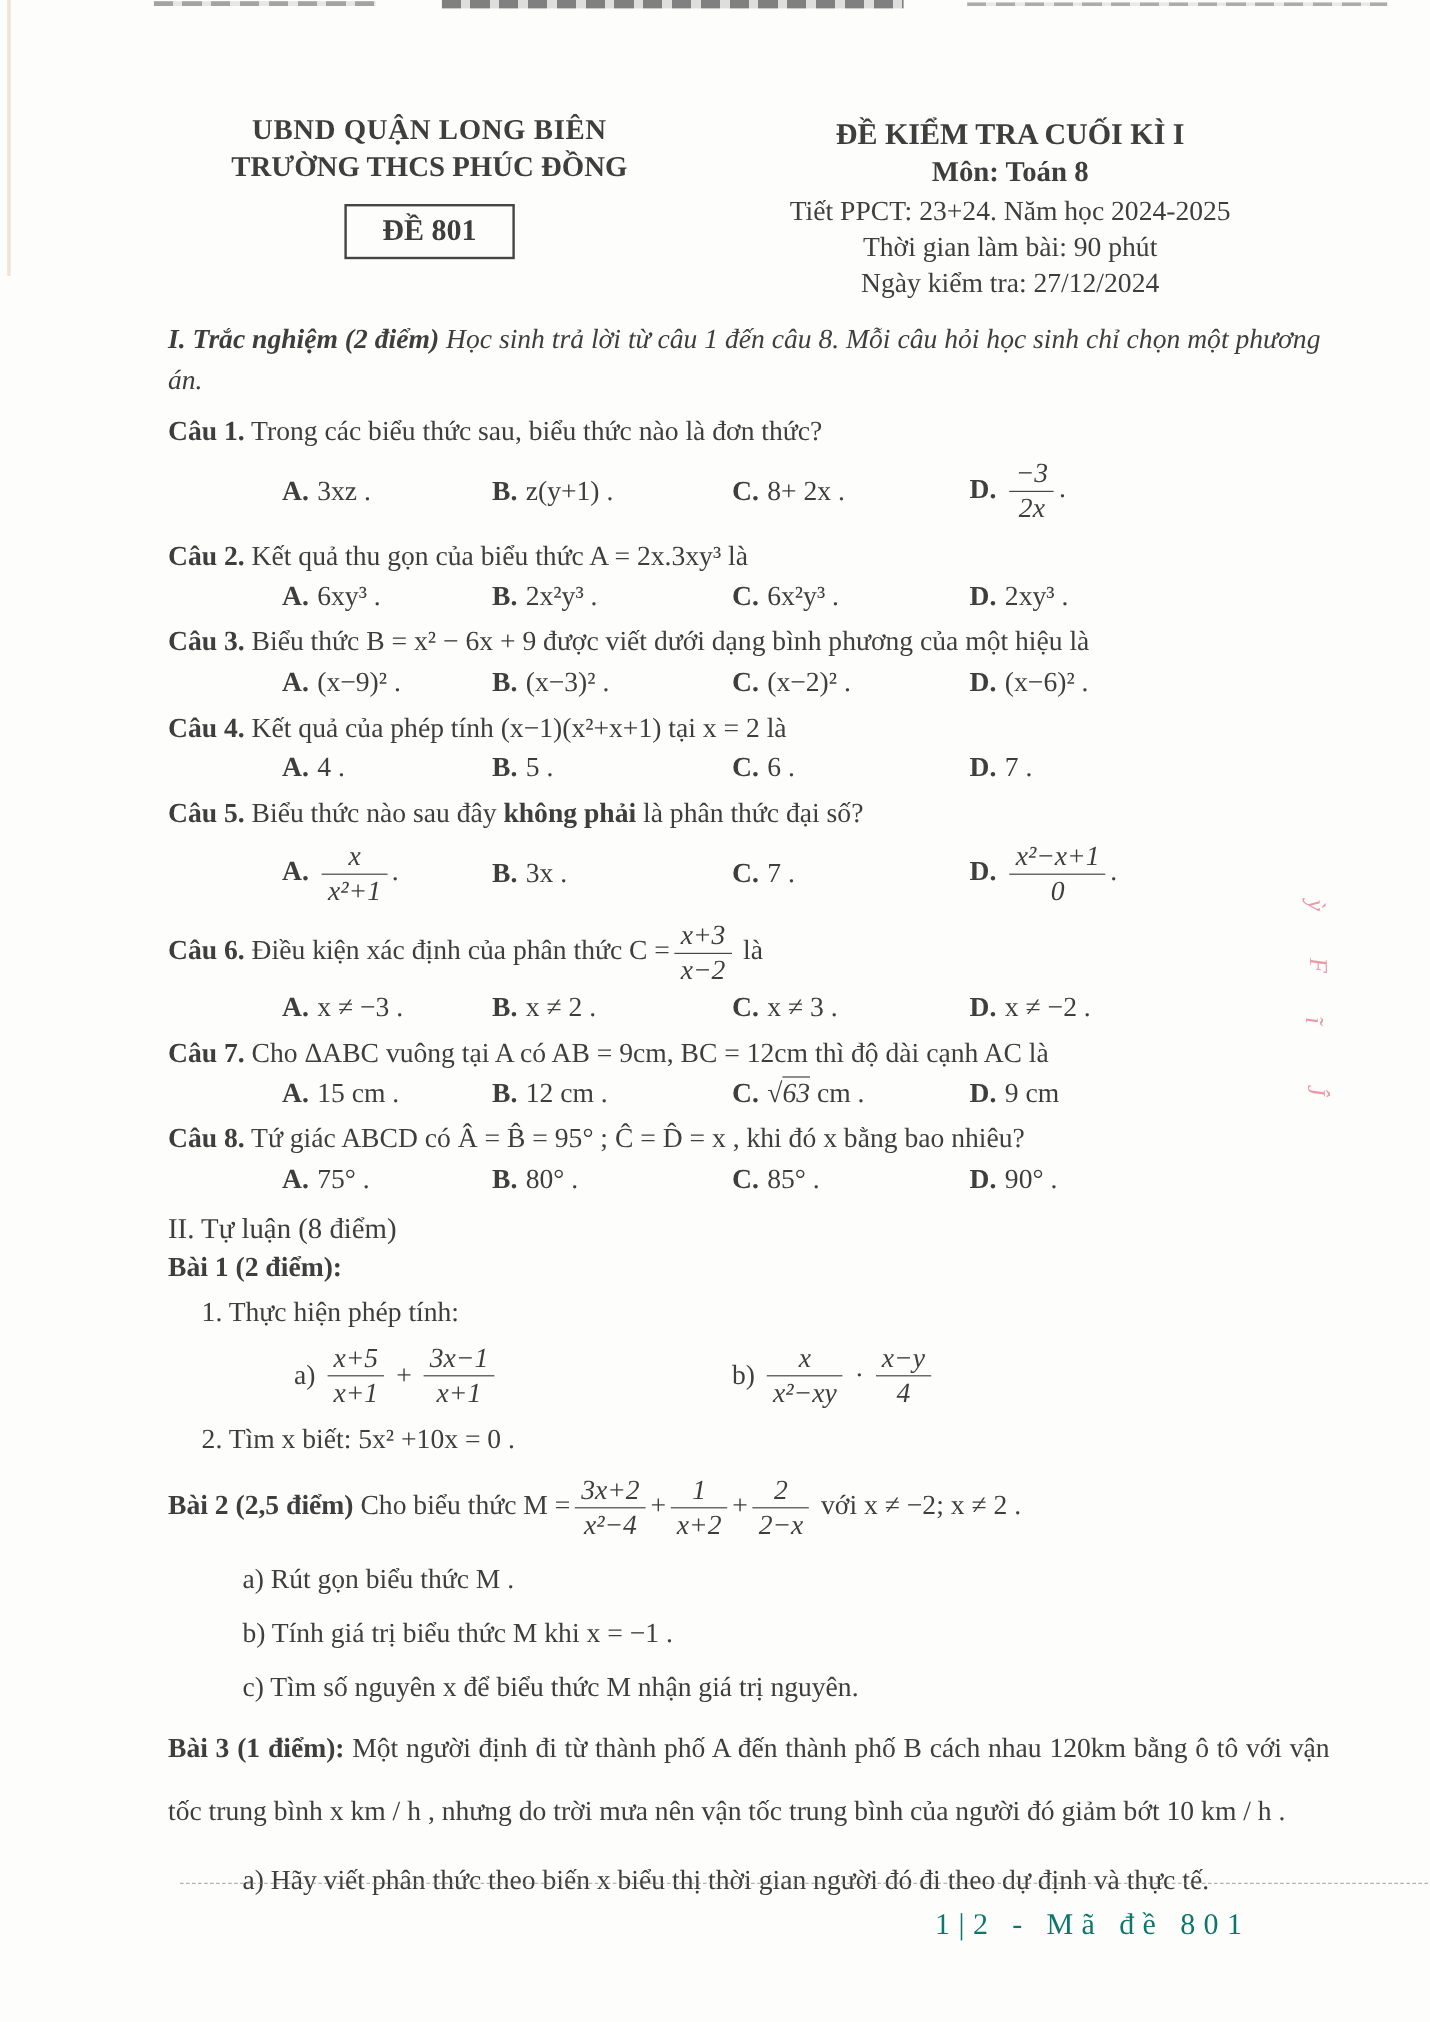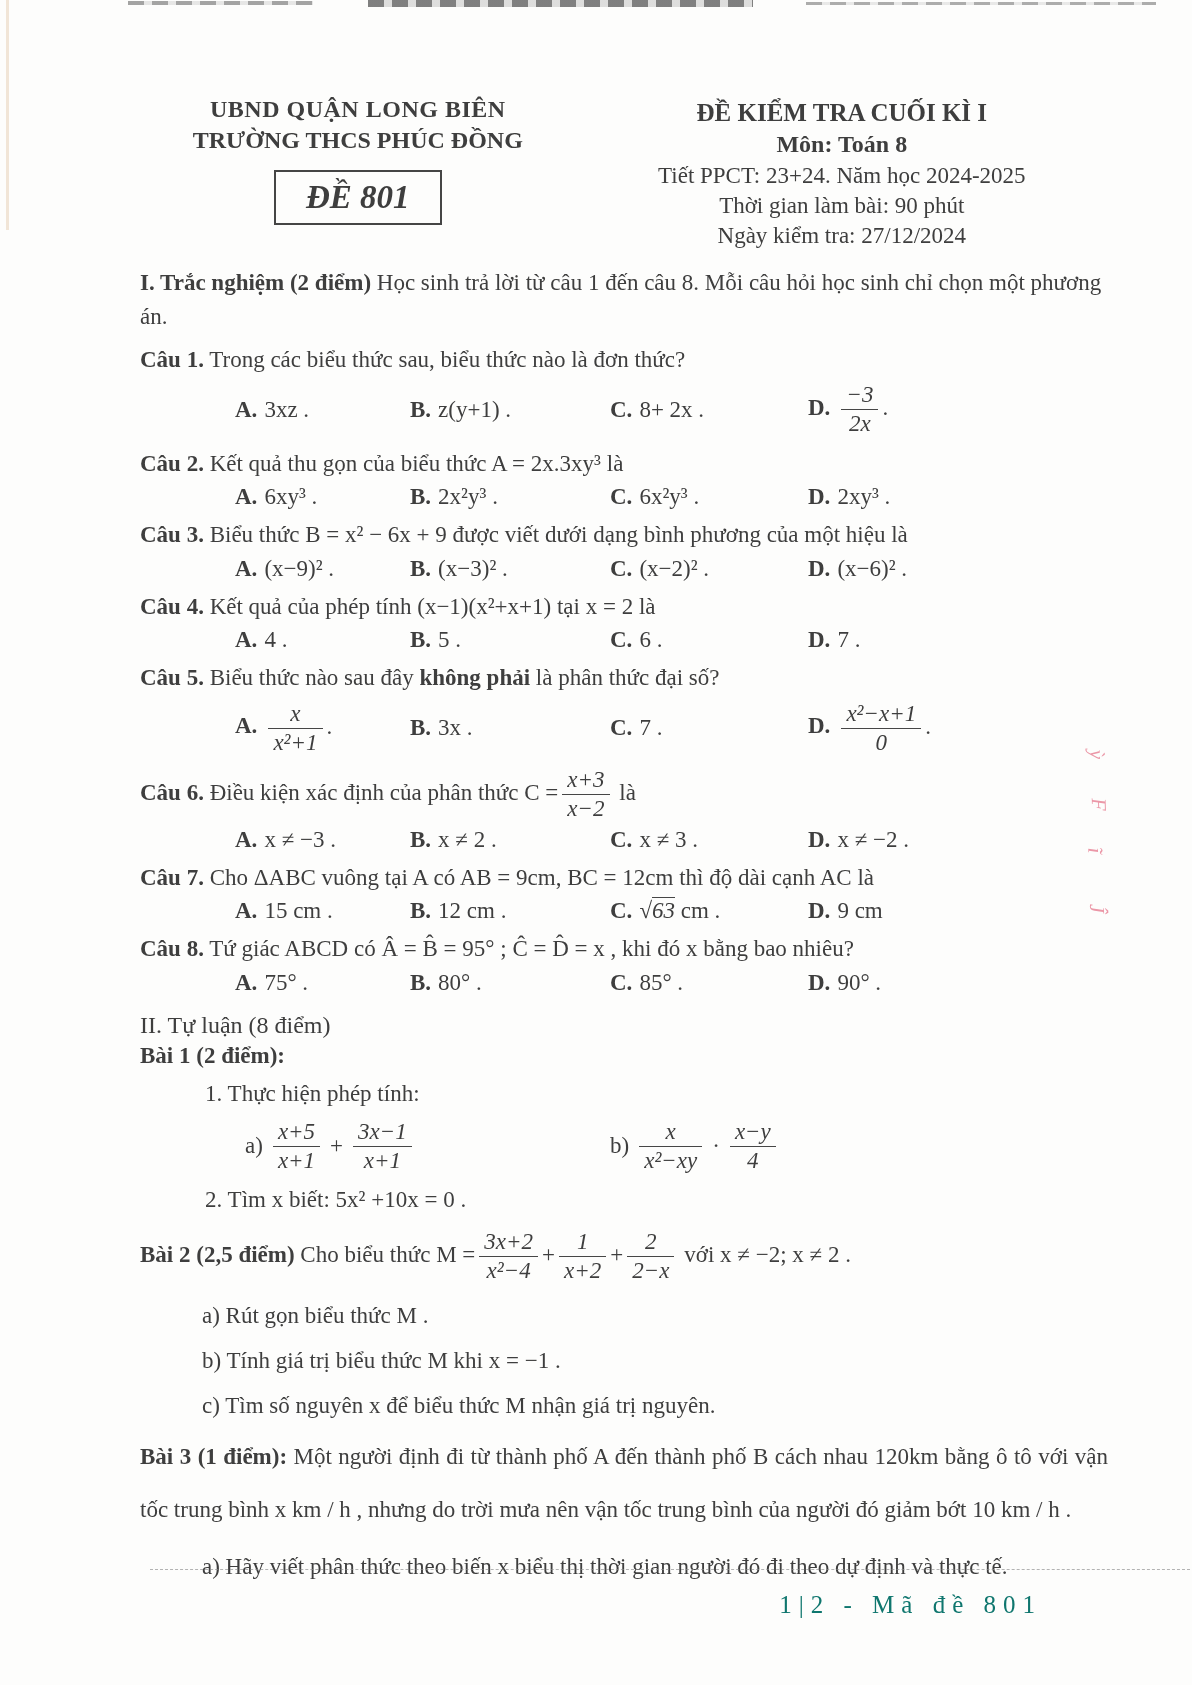--- a/index.html
+++ b/index.html
@@ -9,44 +9,44 @@
     font-family:"Liberation Serif","DejaVu Serif",serif;
     color:#3e3e3e;
   }
   .content { padding:96px 84px 0 140px; }
 
   
   .header { display:flex; align-items:flex-start; }
   .h-left { width:45%; text-align:center; }
   .h-left .l1 { font-size:24px; font-weight:600; letter-spacing:.5px; }
   .h-left .l2 { font-size:24px; font-weight:700; margin-top:4px; }
-  .exam-box { display:inline-block; border:2px solid #454545; padding:7px 30px; font-weight:700; font-size:33px; margin-top:16px;font-style:italic; }
+  .exam-box { display:inline-block; border:2px solid #454545; padding:7px 30px; font-weight:700; font-size:25px; margin-top:16px; }
   .h-right { flex:1; text-align:center; line-height:1.32; }
   .h-right .r1 { font-size:25px; font-weight:700; }
   .h-right .r2 { font-size:24px; font-weight:700; }
   .h-right .r3,.h-right .r4,.h-right .r5 { font-size:23px;text-align:center; }
 
   
-  .sec-intro { font-size:23px; line-height:1.5; margin-top:14px; }
+  .sec-intro { font-size:23px; line-height:1.5; margin-top:14px;font-style:italic; }
   .qlabel { font-weight:700; }
   .question { font-size:23px; line-height:1.5; margin-top:8px; }
   .opts { display:grid; grid-template-columns:175px 200px 198px auto; padding-left:95px; margin-top:3px; align-items:center; font-size:23px; }
   .opt { white-space:nowrap; }
   .optL { font-weight:700; margin-right:7px; }
   .m { }
   .frac { display:inline-block; vertical-align:middle; text-align:center; line-height:1.12; font-style:italic; margin:2px 4px; }
   .frac .fn { display:block; padding:0 5px 1px; }
   .frac .fd { display:block; border-top:1.4px solid #464646; padding:1px 5px 0; }
   .sqrt-sym { font-style:normal; }
   .sqrt-val { border-top:1.4px solid #464646; font-style:italic; }
 
   
   .tl-head { font-weight:400; font-size:24px; margin-top:16px; }
   .bai-title { font-weight:700; font-size:23px; margin-top:4px; }
-  .tl-item { margin-left:65px; margin-top:12px; font-size:23px; }
+  .tl-item { margin-left:28px; margin-top:12px; font-size:23px; }
   .calc-grid { display:grid; grid-template-columns:365px auto; padding-left:105px; margin-top:10px; font-size:23px; }
   .calc-cell { display:flex; align-items:center; gap:6px; }
   .bai2-line { font-size:23px; margin-top:14px; }
   .sub-item { margin-left:62px; font-size:23px; line-height:1.35; margin-top:14px; }
   .b3-par { font-size:23px; line-height:2.3; margin-top:10px; text-align:justify; }
   .b3-a { margin-left:62px; font-size:23px; line-height:2.25; margin-top:4px; }
 
   
   .footer { position:absolute; top:1591px; right:150px; font-size:25px; letter-spacing:7px; color:#0f766e; }
   .dash-line { position:absolute; top:1569px; left:150px; width:1040px; border-top:1px dashed #8d8d8d; opacity:.65; }

